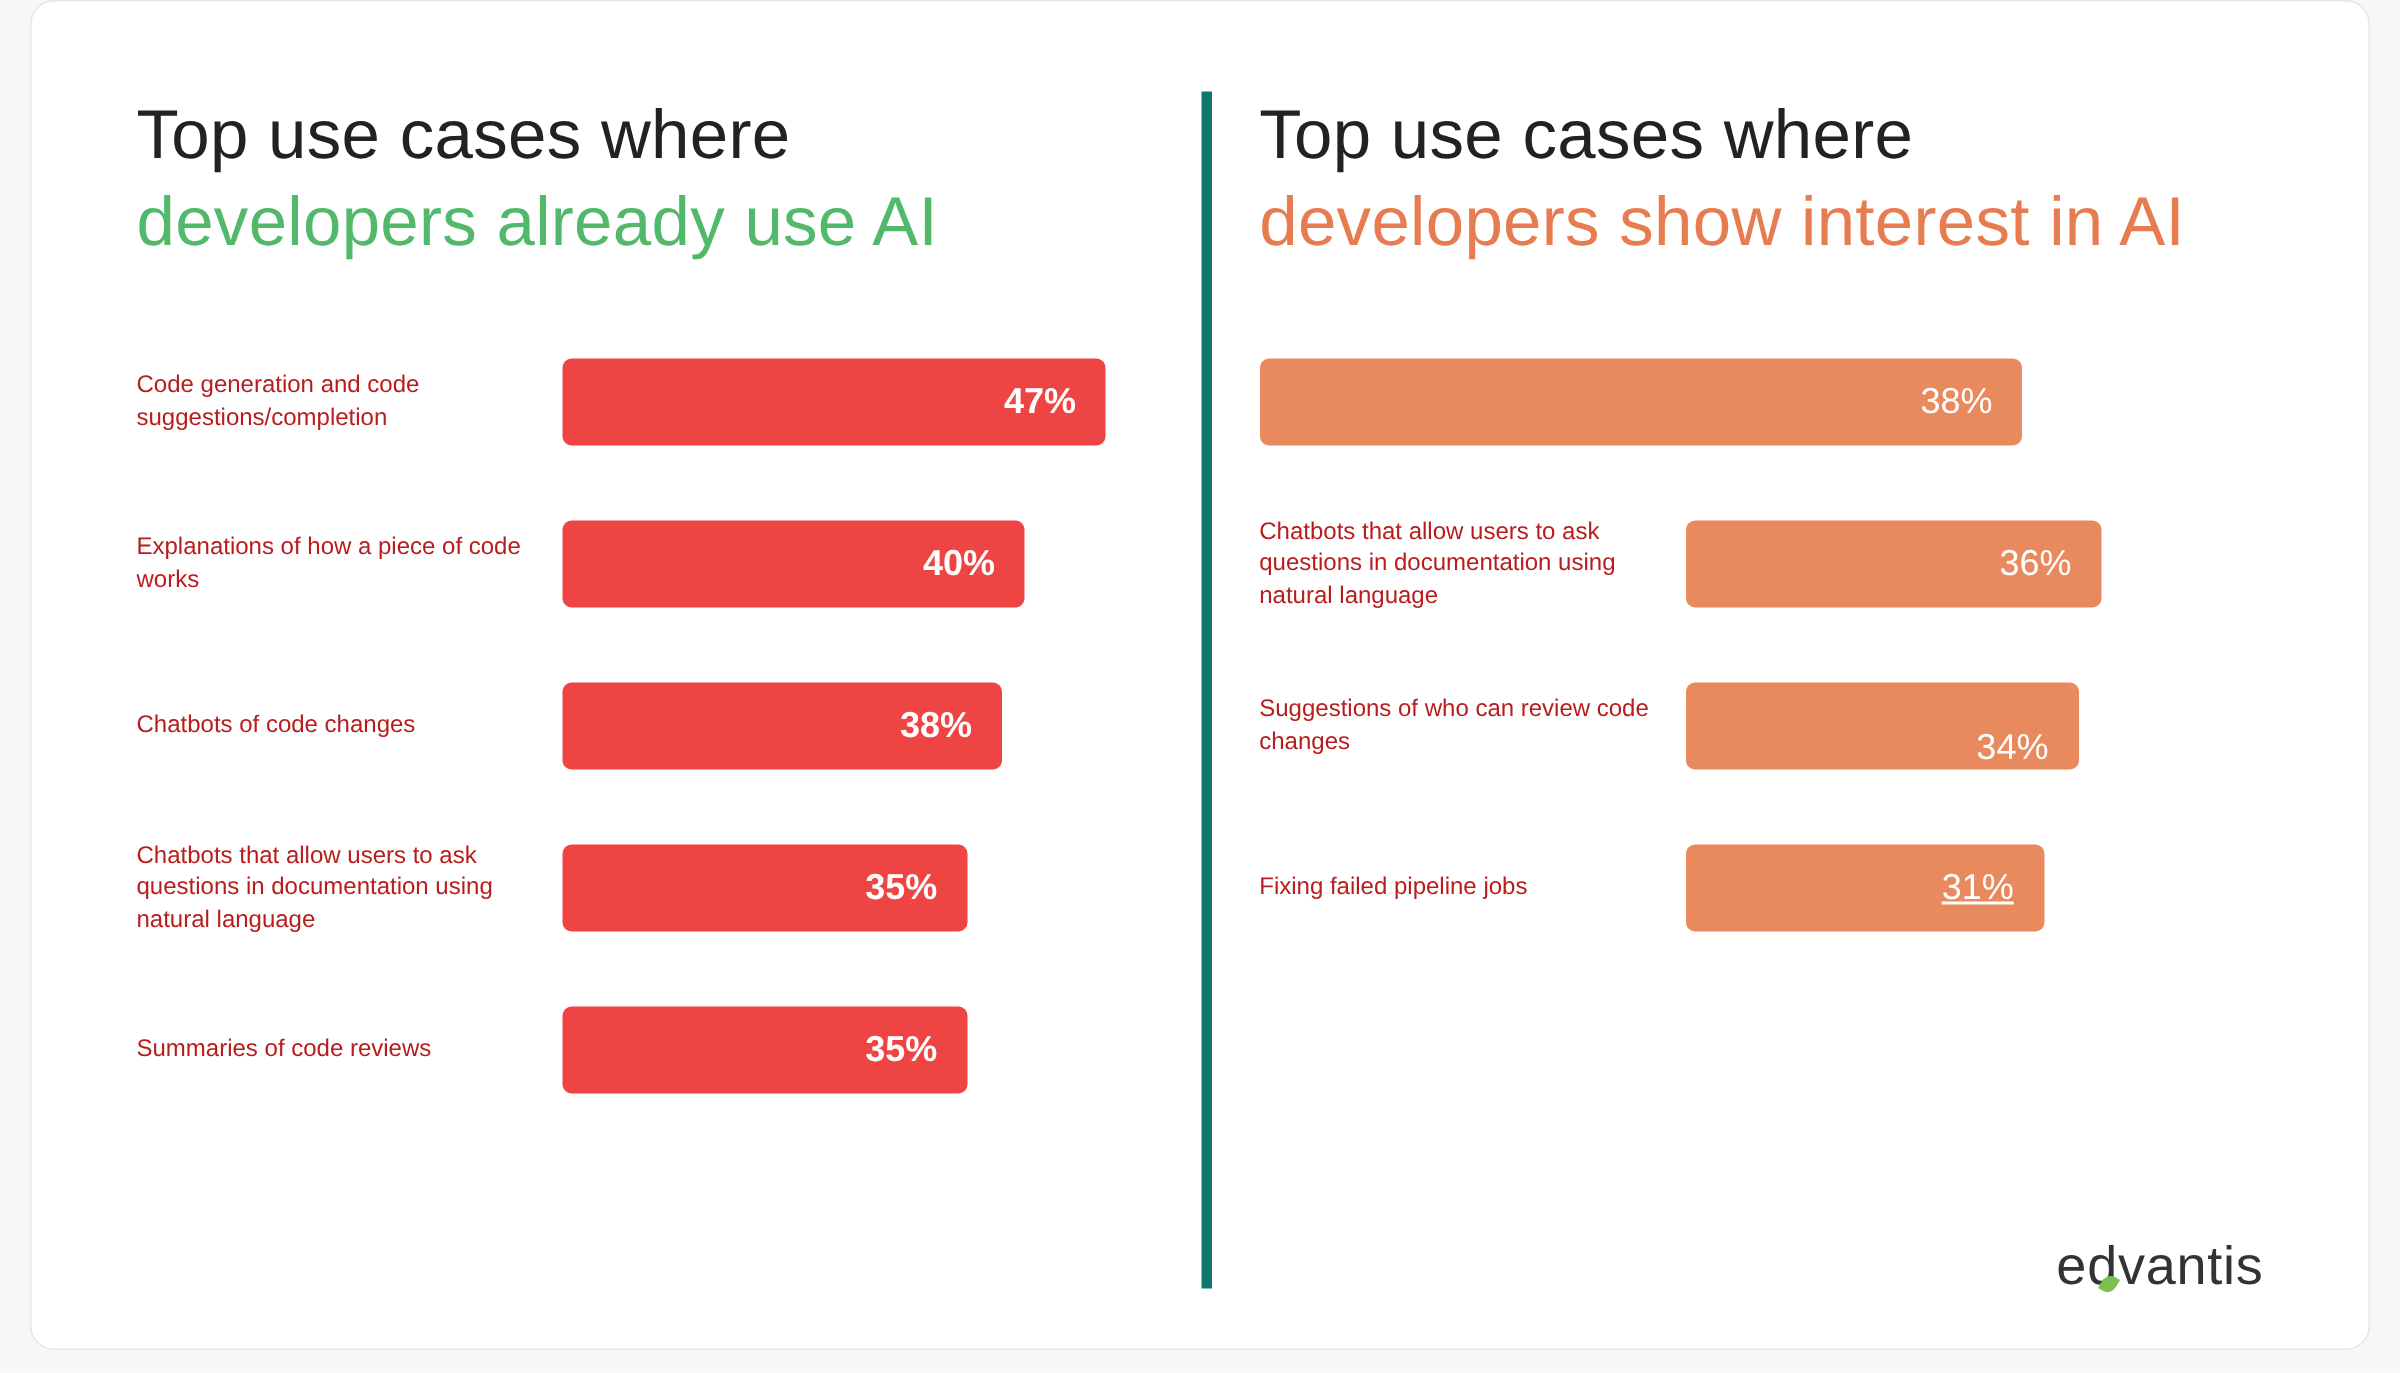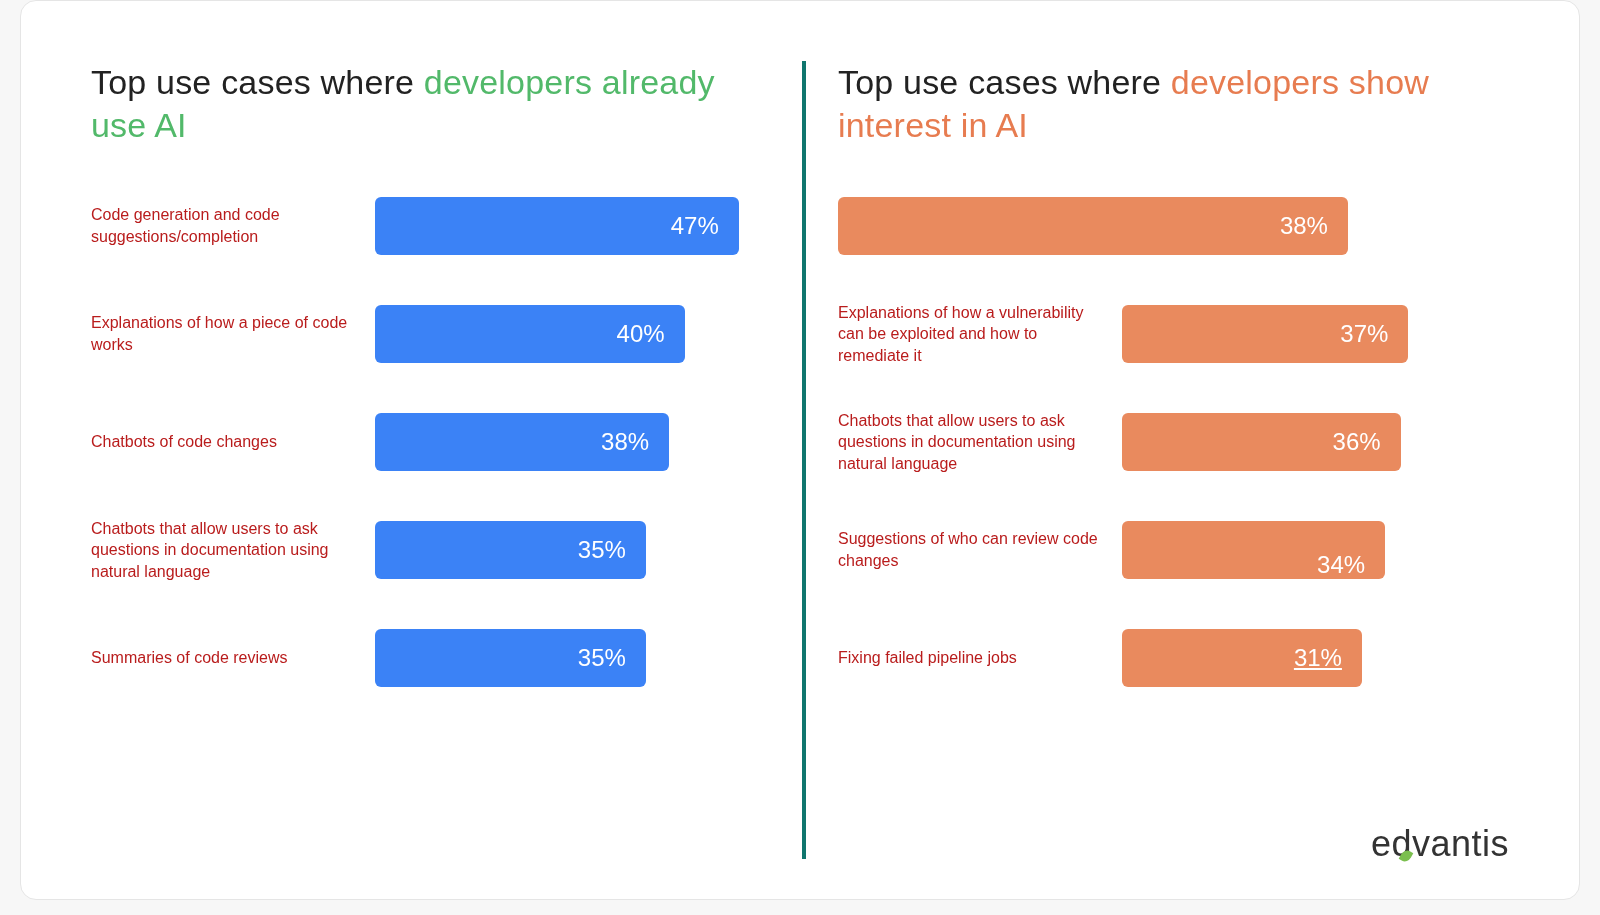--- a/index.html
+++ b/index.html
@@ -26,27 +26,27 @@
     height: 100%;
   }
   .col {
     flex: 1;
     display: flex;
     flex-direction: column;
   }
   .col-left { padding-right: 40px; }
   .col-right {
     padding-left: 32px;
-    border-left: 4px solid #0f766e;
+    border-left: 7px solid #0f766e;
   }
   .col-title {
-    font-size: 34px;
+    font-size: 46px;
     font-weight: 300;
     line-height: 1.25;
-    margin-bottom: 44px;
+    margin-bottom: 56px;
     letter-spacing: 0.2px;
   }
   .accent-green { color: #52b96a; }
   .accent-orange { color: #e77c50; }
 
   .rows { display: flex; flex-direction: column; gap: 36px; }
   .row  { display: flex; align-items: center; gap: 24px; min-height: 72px; }
   .label {
     flex: 0 0 260px;
     font-size: 16px;
@@ -55,21 +55,21 @@
     color: #b91c1c;
   }
   .bar-track { flex: 1; position: relative; height: 58px; }
   .bar {
     position: absolute; left: 0; top: 0; height: 100%;
     border-radius: 6px;
     display: flex; align-items: center; justify-content: flex-end;
     padding-right: 20px;
     color: #fff; font-size: 24px; font-weight: 400;
   }
-  .bar-green  { background: #3b82f6; }
+  .bar-green  { background: #ef4444; font-weight: bold; }
   .bar-orange { background: #e98a5e; }
 
   .brand {
     position: absolute;
     right: 70px;
     bottom: 34px;
     font-size: 36px;
     font-weight: 300;
     letter-spacing: 0.5px;
     color: #333;
@@ -150,28 +150,20 @@
       </h2>
       <div class="rows">
         <div class="row">
           <div class="bar-track">
             <div class="bar bar-orange" style="width: 76%;">
               <span>38%</span>
             </div>
           </div>
         </div>
         <div class="row">
-          <div class="label">Explanations of how a vulnerability can be exploited and how to remediate it</div>
-          <div class="bar-track">
-            <div class="bar bar-orange" style="width: 74%;">
-              <span>37%</span>
-            </div>
-          </div>
-        </div>
-        <div class="row">
           <div class="label">Chatbots that allow users to ask questions in documentation using natural language</div>
           <div class="bar-track">
             <div class="bar bar-orange" style="width: 72%;">
               <span>36%</span>
             </div>
           </div>
         </div>
         <div class="row">
           <div class="label">Suggestions of who can review code changes</div>
           <div class="bar-track">

